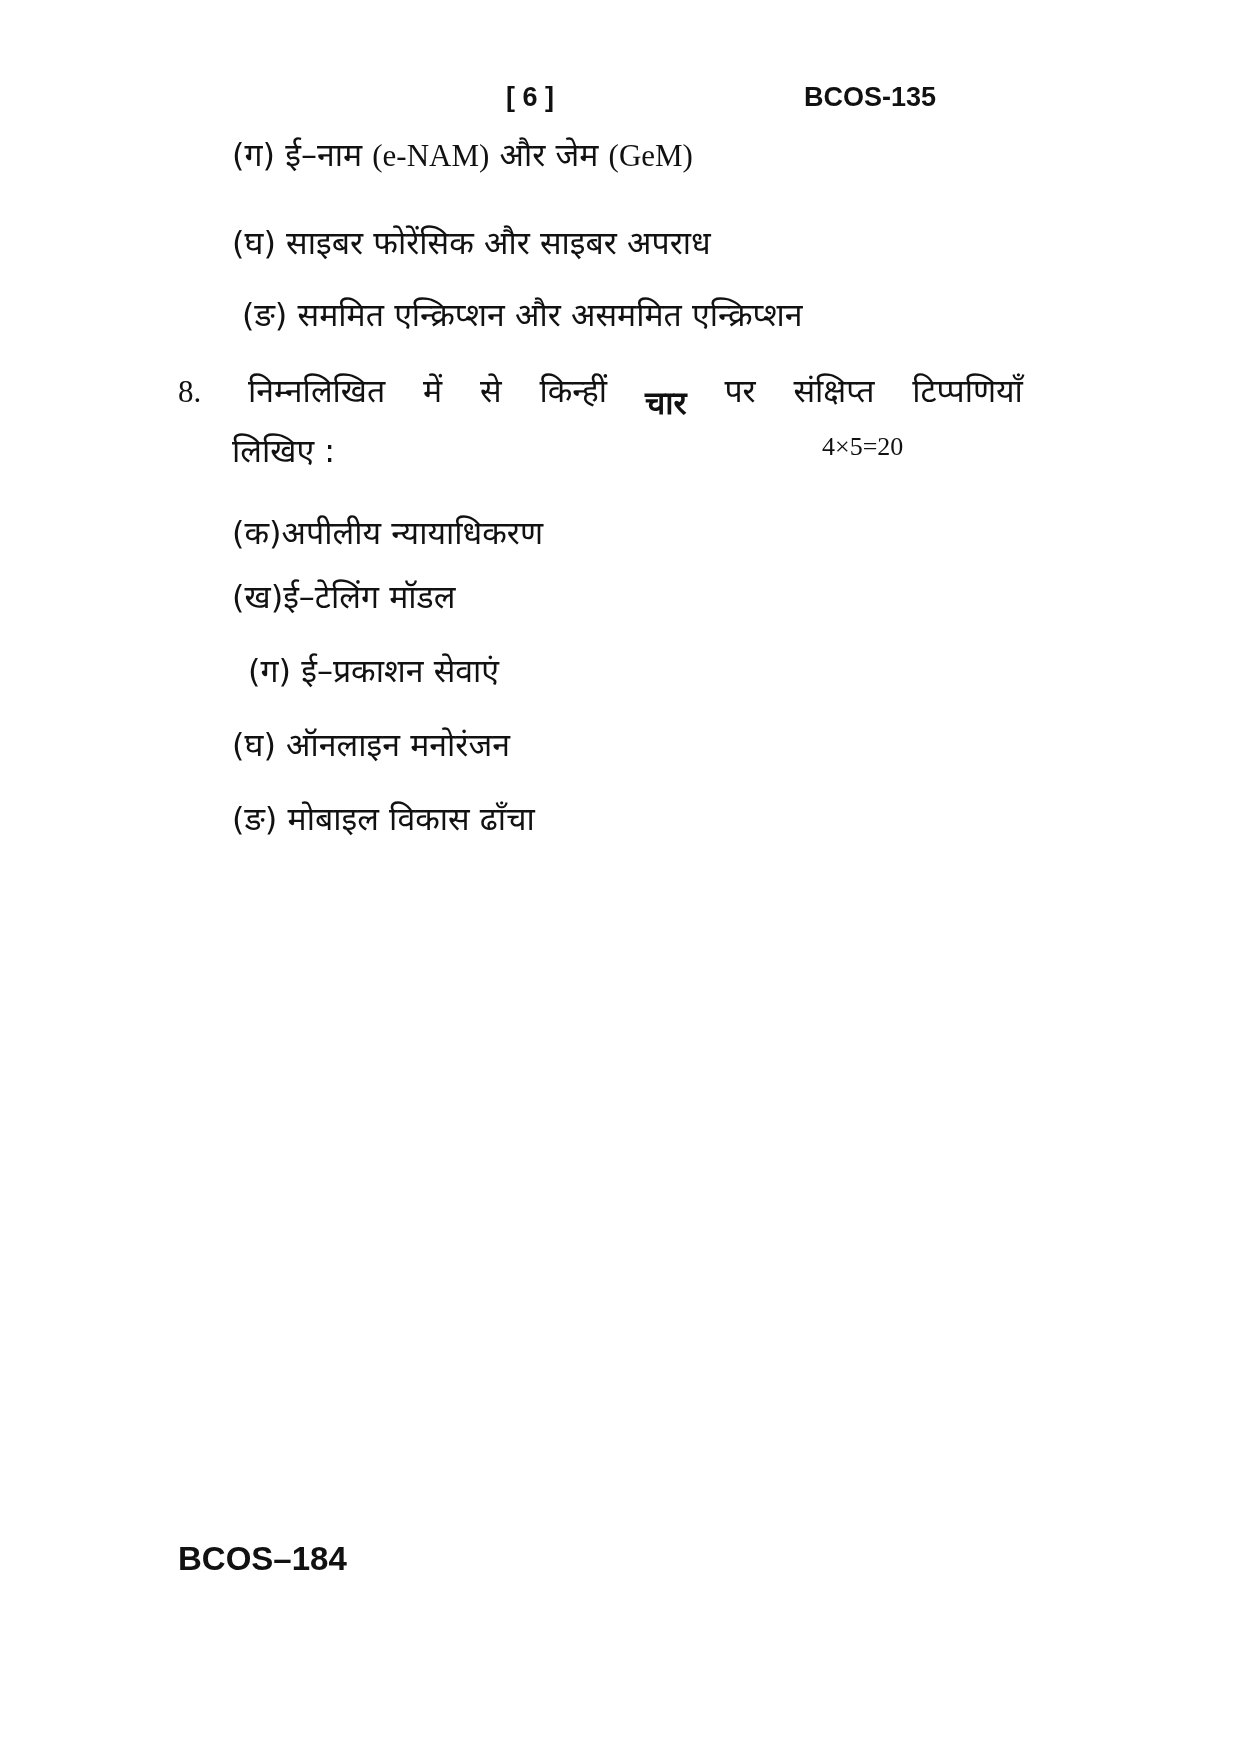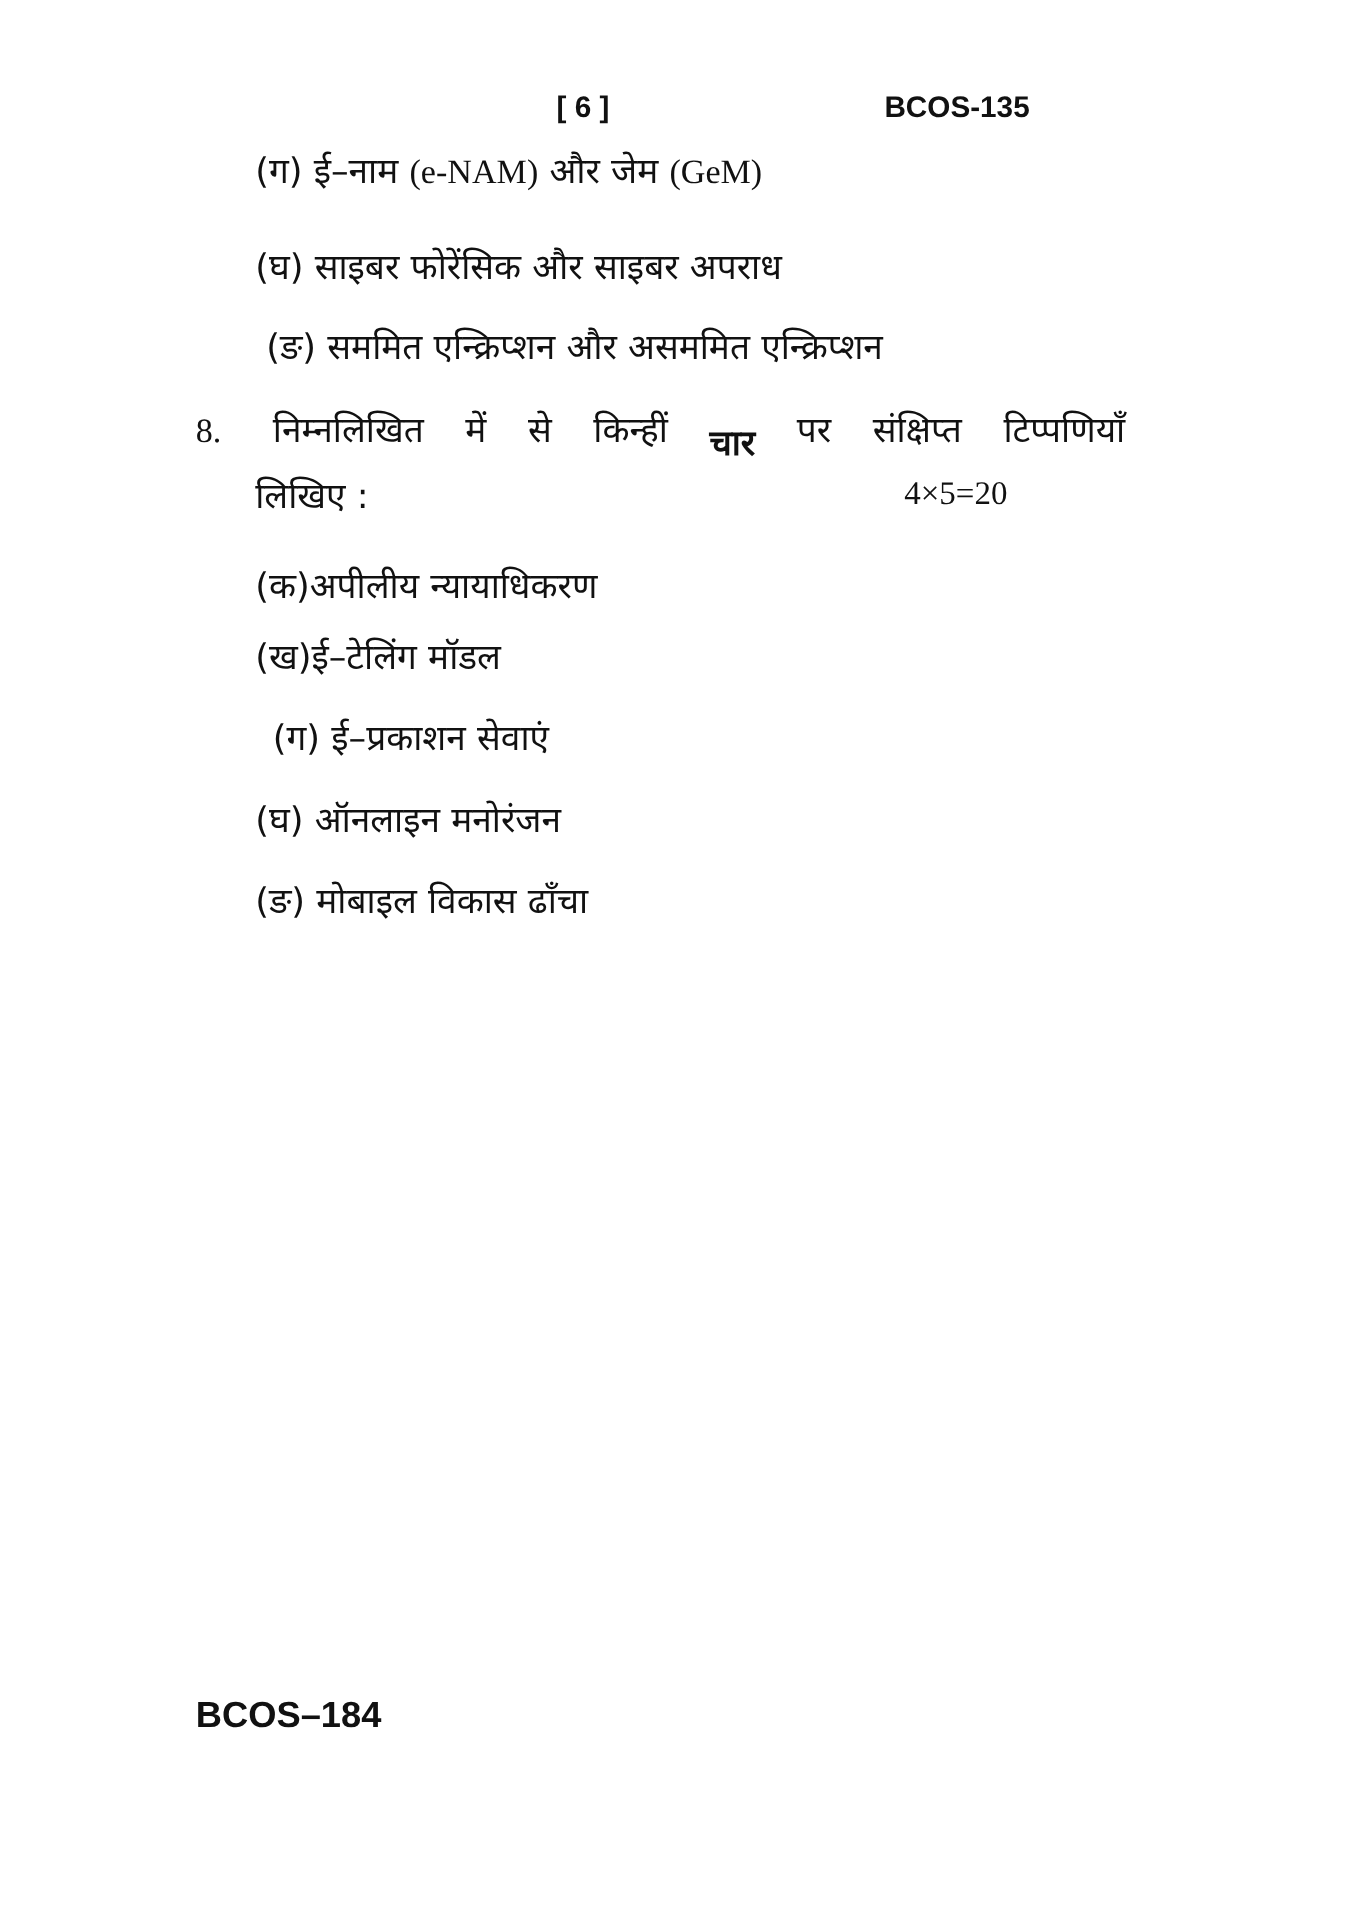--- a/index.html
+++ b/index.html
@@ -2,21 +2,21 @@
 <html><head>
 <meta charset="utf-8">
 <style>
   html, body { margin: 0; padding: 0; background: #ffffff; }
   body { width: 1241px; height: 1754px; position: relative; overflow: hidden; color: #111; font-family: "DejaVu Serif", serif; }
   .abs { position: absolute; white-space: nowrap; }
   .hdr { font-family: "Liberation Sans", sans-serif; font-weight: bold; font-size: 27px; color: #111; }
   .line { font-family: "DejaVu Sans", sans-serif; font-size: 32px; color: #111; }
   .latin { font-family: "Liberation Serif", serif; font-size: 31px; }
   .qnum { font-family: "Liberation Serif", serif; font-size: 31px; }
-  .marks { font-family: "Liberation Serif", serif; font-size: 30px; }
+  .marks { font-family: "Liberation Serif", serif; font-size: 26px; }
   .bold { font-weight: bold; margin-top: 12px; }
   .footer { font-family: Liberation Sans, sans-serif; font-weight: bold; font-size: 33px; color: #111; }
   .q8 { display: flex; justify-content: space-between; width: 775px; }
 </style>
 </head>
 <body>
 
 <div>
 
   <div class="abs hdr" style="left:506px; top:82px;">[ 6 ]</div>

